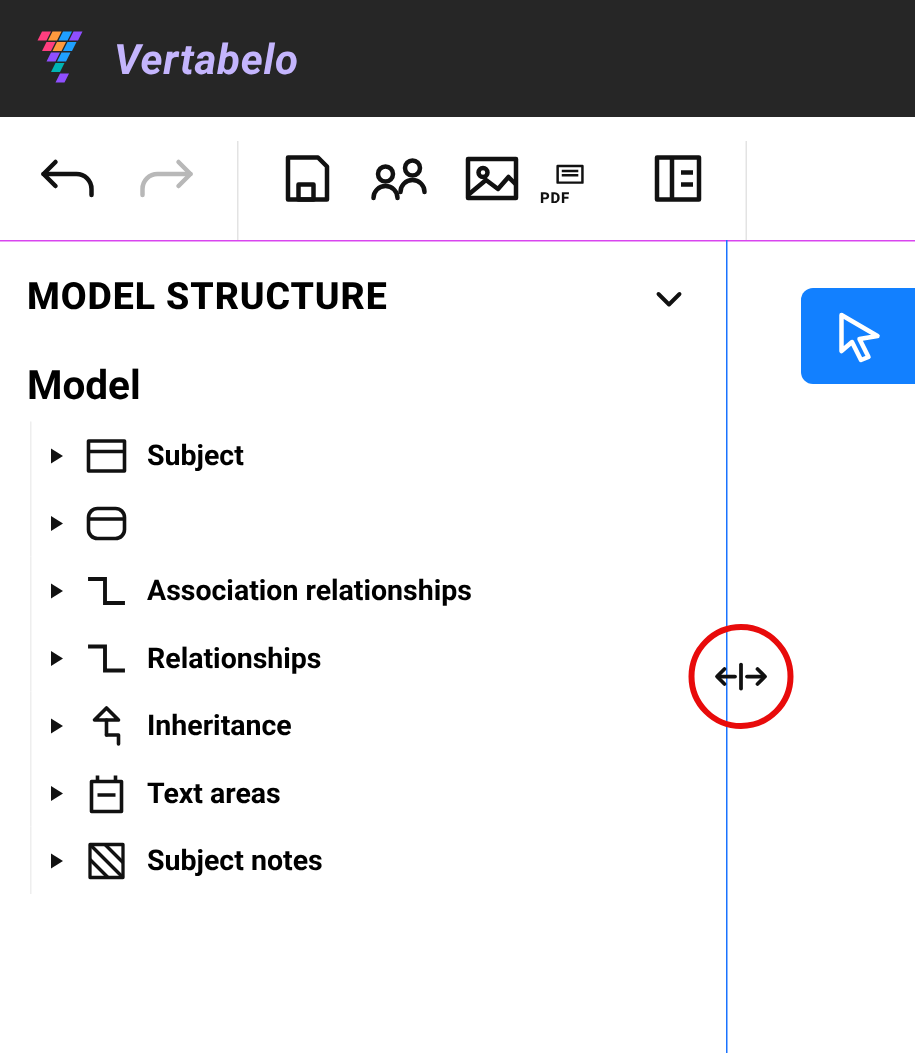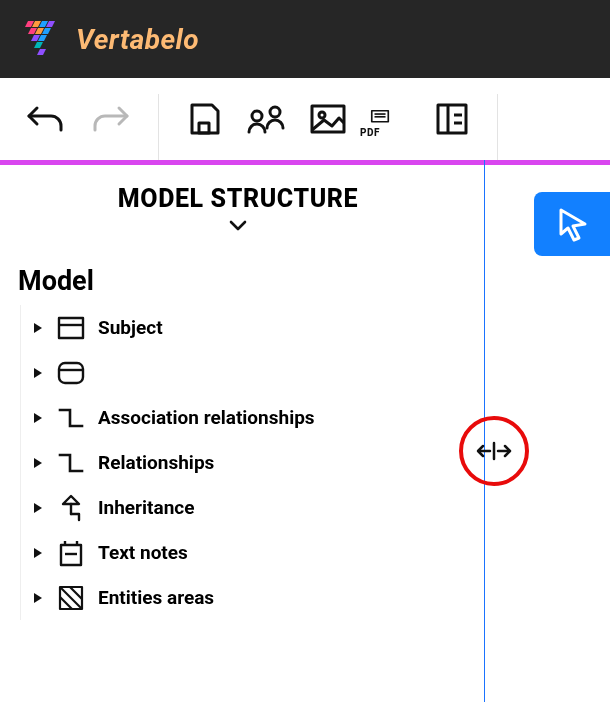--- a/index.html
+++ b/index.html
@@ -22,31 +22,31 @@
   .header {
     background: #262626;
     height: 78px;
     display: flex;
     align-items: center;
     padding-left: 22px;
     gap: 14px;
   }
   .logo-mark { width: 40px; height: 40px; display:block; }
   .brand {
-    color: #fdba74;
+    color: #c4b5fd;
     font-weight: 700;
     font-style: italic;
     font-size: 28px;
     letter-spacing: 0.5px;
   }
 
   
   .toolbar {
     height: 82px;
-    border-bottom: 5px solid #d946ef;
+    border-bottom: 1px solid #d946ef;
     display: flex;
     align-items: flex-end;
   }
   .tb-group {
     height: 82px;
     display: flex;
     align-items: center;
     padding: 0 20px;
     gap: 20px;
   }
@@ -82,21 +82,20 @@
     height: 100%;
     position: relative;
   }
   .sidebar-inner { padding: 24px 0 0 18px; }
   .panel-header {
     display: flex;
     align-items: center;
     justify-content: space-between;
     padding-right: 26px;
     padding-bottom: 24px;
-    flex-direction: column;
   }
   .panel-title {
     font-size: 25px;
     font-weight: 800;
     letter-spacing: 0.6px;
   }
   .panel-collapse { width: 24px; height: 24px; cursor:pointer; }
 
   .tree-root-label {
     font-size: 27px;
@@ -368,38 +367,38 @@
                 </svg>
             </span>
             <span class="node-icon">
               <svg width="26" height="28" viewBox="0 0 26 28" fill="none" stroke="#111" stroke-width="2.4" stroke-linejoin="round">
                 <rect x="3" y="6" width="20" height="20"></rect>
                 <line x1="7" y1="6" x2="7" y2="2"></line>
                 <line x1="19" y1="6" x2="19" y2="2"></line>
                 <line x1="7" y1="15" x2="19" y2="15"></line>
               </svg>
             </span>
-            <span class="node-label">Text notes</span>
+            <span class="node-label">Text areas</span>
           </li>
 
           <li>
             <span class="expander">
               <svg width="10" height="12" viewBox="0 0 10 12">
                   <polygon points="1,1 9,6 1,11" fill="#111"></polygon>
                 </svg>
             </span>
             <span class="node-icon">
               <svg width="26" height="26" viewBox="0 0 26 26" fill="none" stroke="#111" stroke-width="2.2" stroke-linejoin="round">
                 <rect x="2" y="2" width="22" height="22"></rect>
                 <line x1="2" y1="2" x2="24" y2="24"></line>
                 <line x1="2" y1="12" x2="14" y2="24"></line>
                 <line x1="12" y1="2" x2="24" y2="14"></line>
               </svg>
             </span>
-            <span class="node-label">Entities areas</span>
+            <span class="node-label">Subject notes</span>
           </li>
 
         </ul>
       </div>
     </div>
 
     <div class="splitter"></div>
 
     <div class="canvas">
       <div class="tool-cursor" title="Select">

